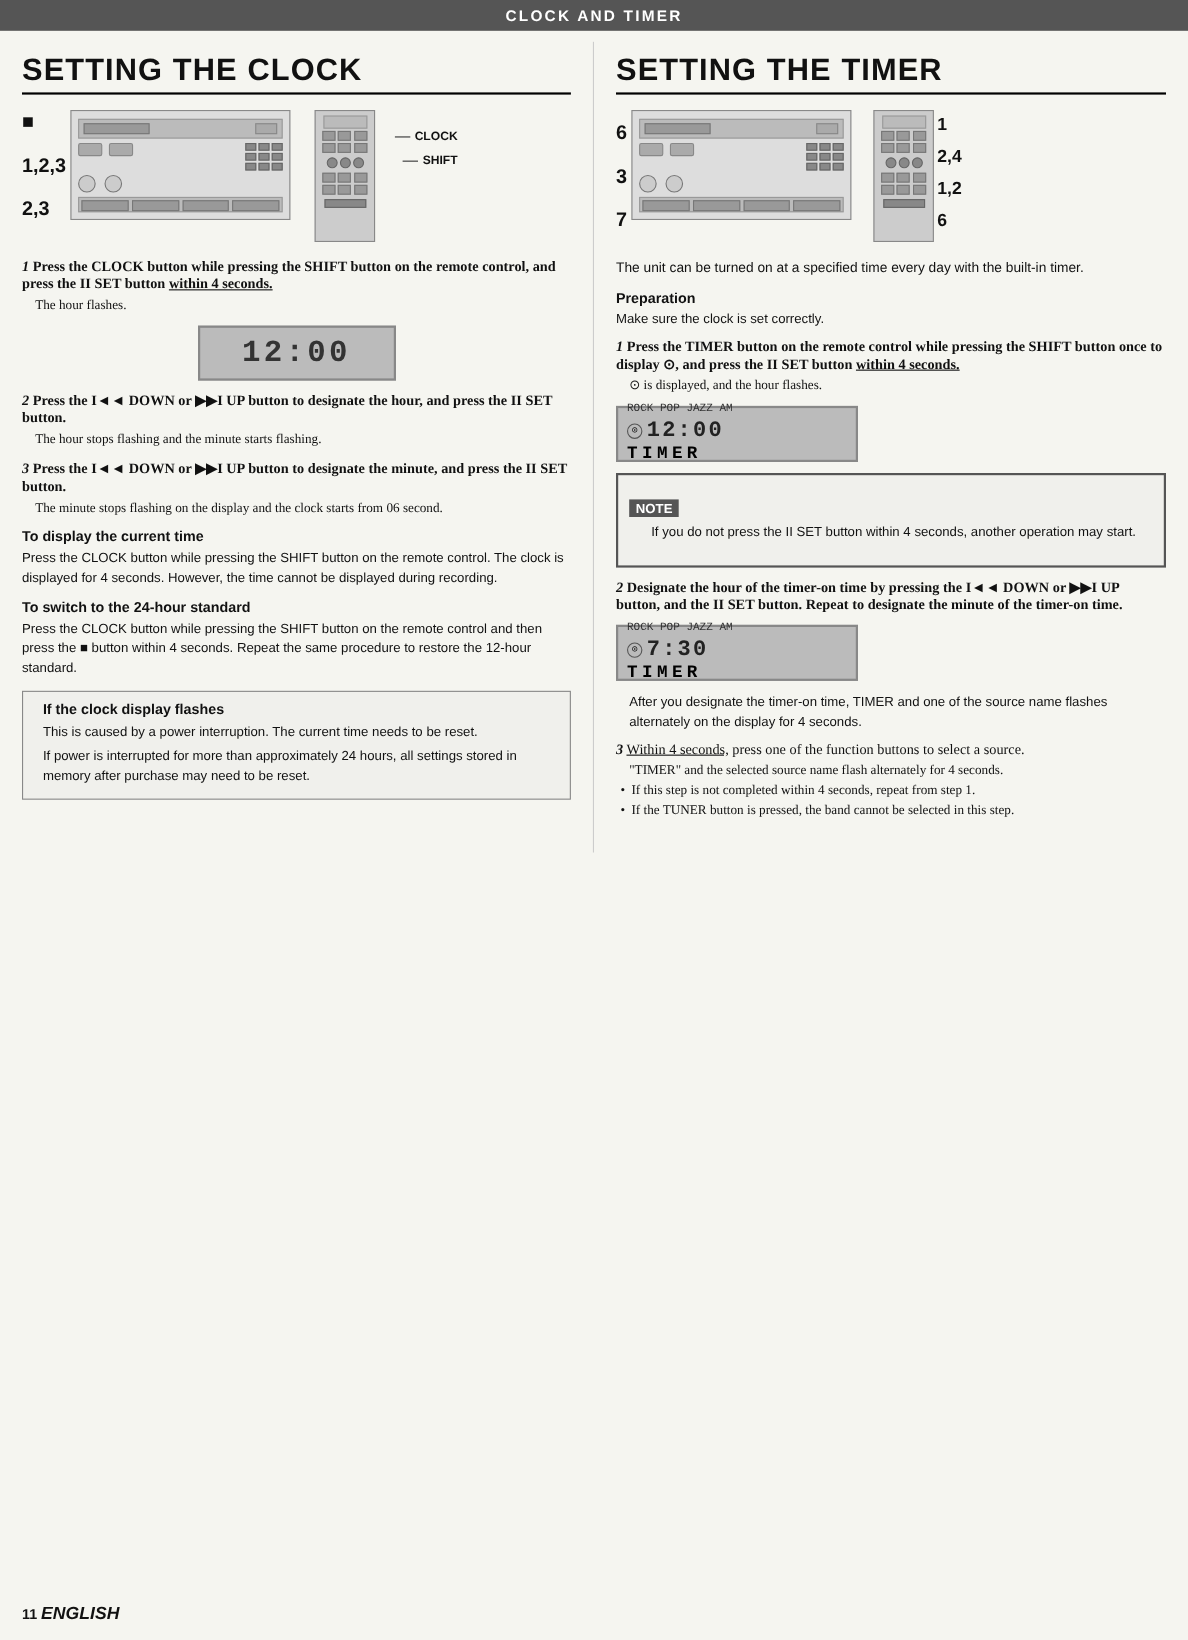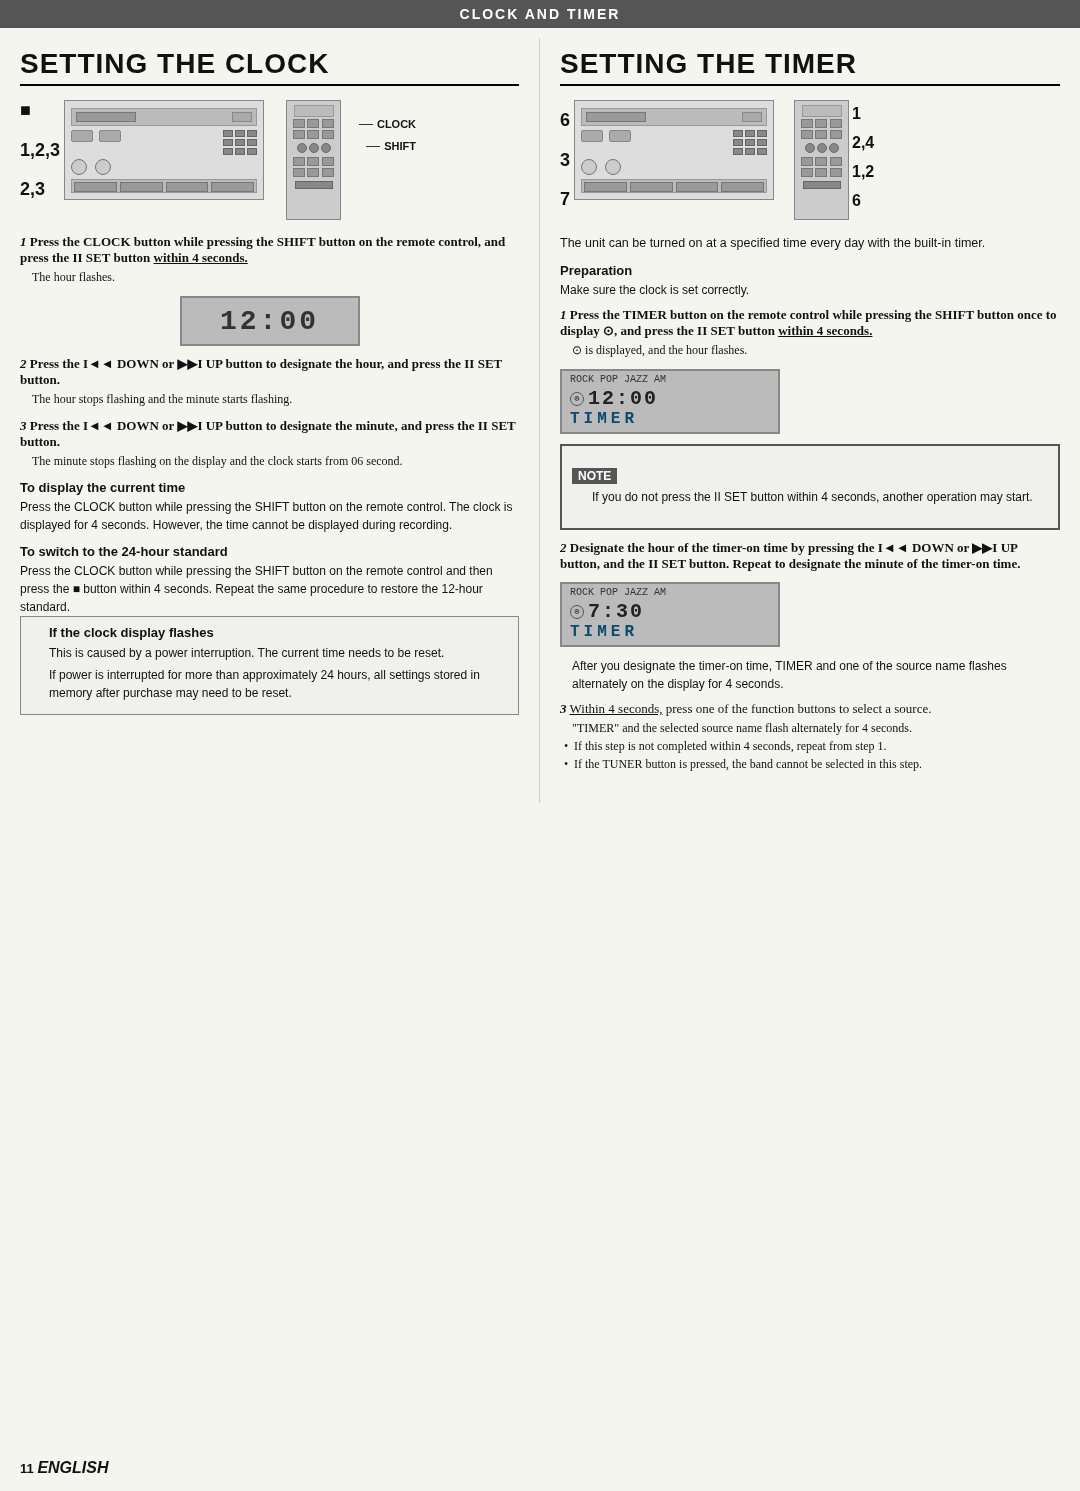--- a/index.html
+++ b/index.html
@@ -206,21 +206,22 @@
     
     .sub-header {
       font-weight: bold;
       margin-top: 10px;
       margin-bottom: 3px;
     }
 
     
     .info-box {
       border: 1.5px solid #888;
-      padding: 8px 28px;
+      padding: 8px 18px;
+      margin-top: 12px;
       background: #f0f0ec;
     }
     .info-box-title {
       font-weight: bold;
       margin-bottom: 4px;
     }
     .info-box p {
       font-size: 12px;
       line-height: 1.5;
       margin-bottom: 4px;
@@ -246,21 +247,21 @@
       font-size: 12px;
       line-height: 1.5;
       margin-left: 20px;
     }
 
     
     .timer-display {
       background: #bbb;
       border: 2px solid #888;
       width: 220px;
-      height: 65px;
+      height: 51px;
       margin: 10px 0;
       display: flex;
       flex-direction: column;
       align-items: flex-start;
       justify-content: center;
       padding: 4px 8px;
       font-family: 'Courier New', monospace;
       position: relative;
     }
     .timer-top-row {
@@ -286,21 +287,21 @@
     .timer-digits {
       font-size: 20px;
       font-weight: bold;
       letter-spacing: 2px;
       color: #222;
     }
     .timer-word {
       font-size: 16px;
       font-weight: bold;
       letter-spacing: 4px;
-      color: #0c4a6e;
+      color: #000000;
     }
 
     
     .page-num {
       position: absolute;
       bottom: 14px;
       left: 20px;
       font-size: 13px;
       font-weight: bold;
     }

